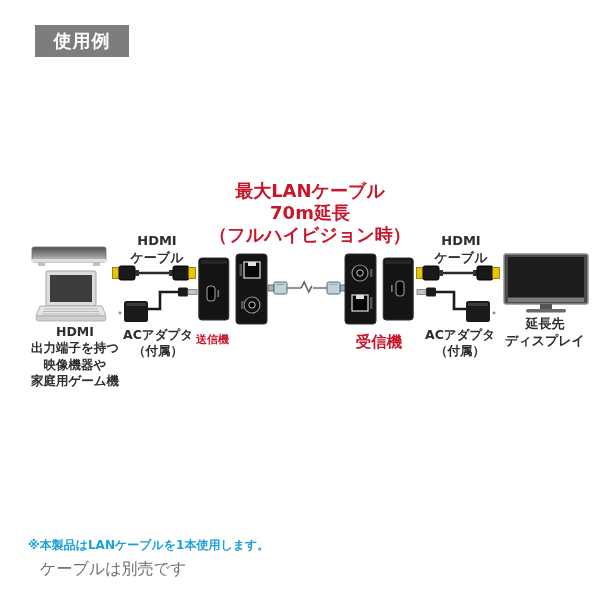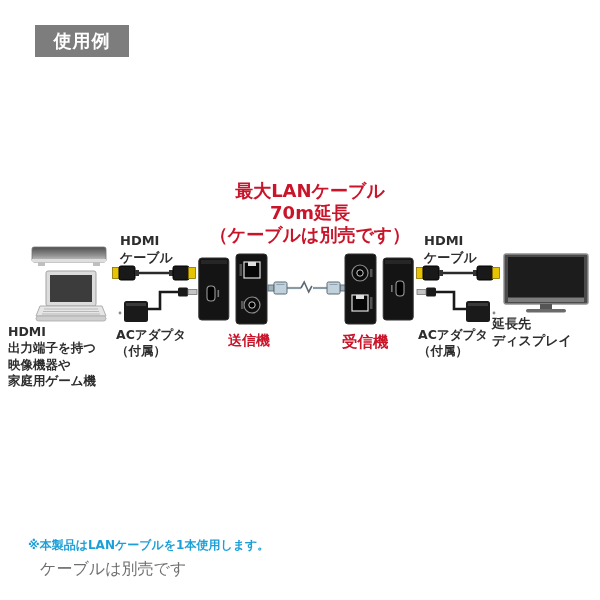--- a/index.html
+++ b/index.html
@@ -11,21 +11,21 @@
   *{margin:0;padding:0;box-sizing:border-box;}
   html,body{width:600px;height:600px;}
   body{
     background:#ffffff;
     font-family:"DejaVu Sans","Liberation Sans",sans-serif;
     position:relative;
     overflow:hidden;
   }
   .abs{position:absolute;}
   .pre{white-space:pre-line;}
-  .center{}
+  .center{text-align:center;}
 
   .badge{
     left:35px;top:25px;width:94px;height:32px;
     background:var(--badge_bg);
     color:#ffffff;font-size:18px;font-weight:bold;
     display:flex;align-items:center;justify-content:center;
     letter-spacing:1px;
   }
   .heading{
     left:175px;top:180px;width:270px;
@@ -37,22 +37,22 @@
     color:var(--label_dark);
     font-weight:bold;
     line-height:1.3;
   }
   .lbl-source{left:8px;top:324px;width:134px;font-size:12.5px;}
   .lbl-hdmi-l{left:120px;top:233px;width:74px;font-size:13px;}
   .lbl-hdmi-r{left:424px;top:233px;width:74px;font-size:13px;}
   .lbl-ac-l{left:116px;top:327px;width:84px;font-size:12.5px;}
   .lbl-ac-r{left:418px;top:327px;width:84px;font-size:12.5px;}
   .lbl-tv{left:492px;top:316px;width:106px;font-size:13px;}
-  .lbl-tx{left:196px;top:332px;width:74px;font-size:14px;color:var(--red);font-weight:bold;text-align:right;}
-  .lbl-rx{left:342px;top:332px;width:74px;font-size:15.5px;color:var(--red);font-weight:bold;}
+  .lbl-tx{left:196px;top:332px;width:74px;font-size:11px;color:var(--red);font-weight:bold;text-align:left;}
+  .lbl-rx{left:342px;top:332px;width:74px;font-size:15.5px;color:var(--red);font-weight:bold;text-align:center;}
 
   .note-lan{
     left:28px;top:537px;
     color:var(--blue);
     font-size:12px;font-weight:bold;
   }
   .note-cable{
     left:40px;top:559px;
     color:#6e6e6e;
     font-size:16px;font-weight:normal;
@@ -61,21 +61,21 @@
 </style>
 </head>
 <body>
 
 <div class="abs badge">
   <span>使用例</span>
 </div>
 
 <div class="abs heading pre">最大LANケーブル
 70m延長
-（ケーブルは別売です）</div>
+（フルハイビジョン時）</div>
 
 <div class="abs" style="left:31px;top:246px;">
   <svg width="76" height="23" viewBox="0 0 76 23">
     <defs>
       <linearGradient id="recgrad" x1="0" y1="0" x2="0" y2="1">
         <stop offset="0" stop-color="#4f4f4f"></stop>
           <stop offset="0.55" stop-color="#8f8f8f"></stop>
           <stop offset="1" stop-color="#d2d2d2"></stop>
       </linearGradient>
     </defs>

